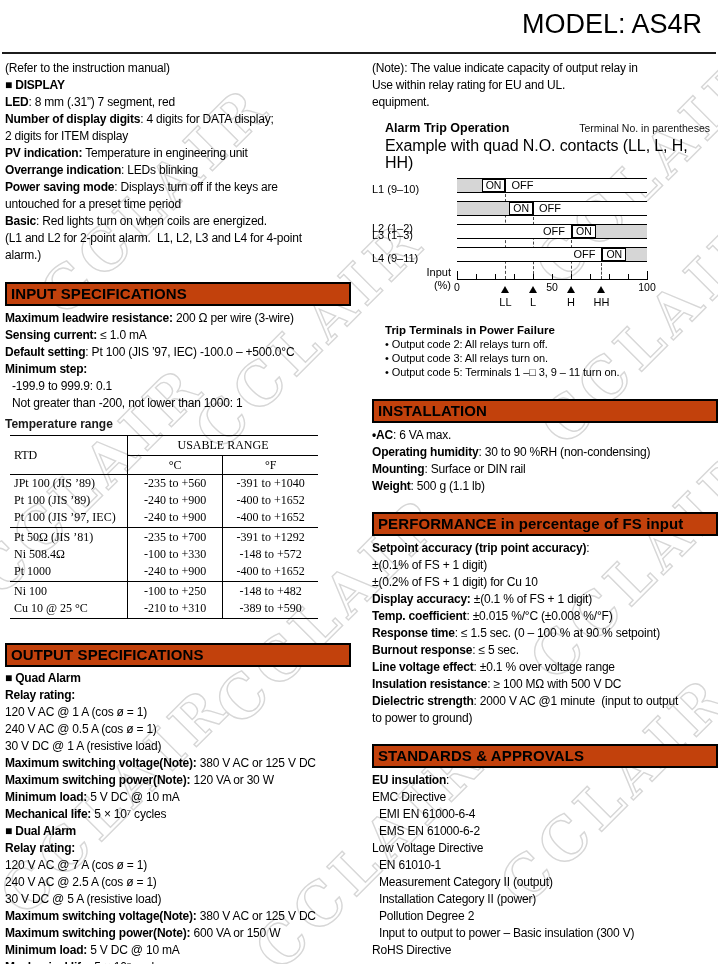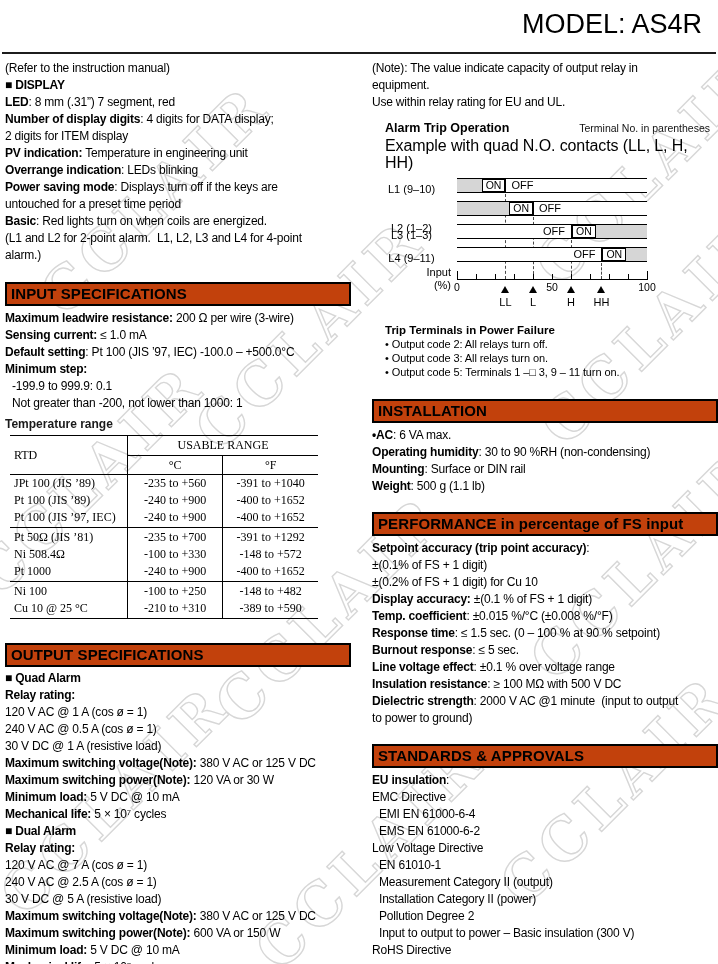--- a/index.html
+++ b/index.html
@@ -55,21 +55,21 @@
   .temp-table tr.group-first td { border-top:1.5px solid #000; padding-top:2px; }
   .temp-table tr.group-last td { padding-bottom:2px; }
 
   .note-lines { margin-top:0; }
   .alarm-head { display:flex; justify-content:space-between; align-items:baseline; margin-top:9px; padding-left:13px; }
   .alarm-title { font-weight:700; font-size:12.5px; line-height:17px; }
   .terminal-note { font-size:10.5px; color:#111; padding-right:8px; }
   .alarm-example { font-size:16px; line-height:17px; padding-left:13px; letter-spacing:-0.1px; }
 
   .diagram { position:relative; height:138px; margin-top:4px; }
-  .diagram .dlabel { position:absolute; width:79px; text-align:center; font-size:11px; line-height:11px; white-space:nowrap; }
+  .diagram .dlabel { position:absolute; width:79px; text-align:left; font-size:11px; line-height:11px; white-space:nowrap; }
   .diagram .band { position:absolute; left:85px; width:190px; height:15px; border-top:1px solid #000; border-bottom:1px solid #000; box-sizing:border-box; background:#fff; }
   .diagram .gray { position:absolute; top:0; height:13px; background:#d6d6d6; }
   .diagram .bnd { position:absolute; top:0; width:1px; height:13px; background:#000; }
   .diagram .onbox { position:absolute; top:0; height:13px; box-sizing:border-box; border:1px solid #000; background:#fff; font-size:10.5px; line-height:11px; padding:0 3px;text-align:center; }
   .diagram .offlbl { position:absolute; top:0; font-size:11px; line-height:13px; }
   .diagram .dash { position:absolute; width:0; border-left:1px dashed #4a4a4a; }
   .diagram .axis { position:absolute; left:85px; width:191px; height:1px; background:#000; }
   .diagram .tick { position:absolute; width:1px; background:#000; }
   .diagram .ticklbl { position:absolute; font-size:10.5px; line-height:11px; transform:translateX(-50%); }
   .diagram .tri { position:absolute; width:0; height:0; border-left:4px solid transparent; border-right:4px solid transparent; border-bottom:7px solid #000; transform:translateX(-50%); }
@@ -204,22 +204,22 @@
             <div class="line"><b>Maximum switching voltage(Note):</b> 380 V AC or 125 V DC</div>
             <div class="line"><b>Maximum switching power(Note):</b> 600 VA or 150 W</div>
             <div class="line"><b>Minimum load:</b> 5 V DC @ 10 mA</div>
             <div class="line"><b>Mechanical life:</b> 5 × 10⁷ cycles</div>
           </div>
       </div>
 
       <div class="col-right">
         <div class="note-lines">
             <div class="line">(Note): The value indicate capacity of output relay in</div>
+            <div class="line"> Use within relay rating for EU and UL.</div>
             <div class="line">equipment.</div>
-            <div class="line"> Use within relay rating for EU and UL.</div>
           </div>
 
         <div class="alarm-head">
           <span class="alarm-title">Alarm Trip Operation</span>
           <span class="terminal-note">Terminal No. in parentheses</span>
         </div>
         <div class="alarm-example">Example with quad N.O. contacts (LL, L, H, HH)</div>
 
         <div class="diagram" id="trip-diagram">
             <div class="dlabel" style="top: 9px;">L1 (9–10)</div>

